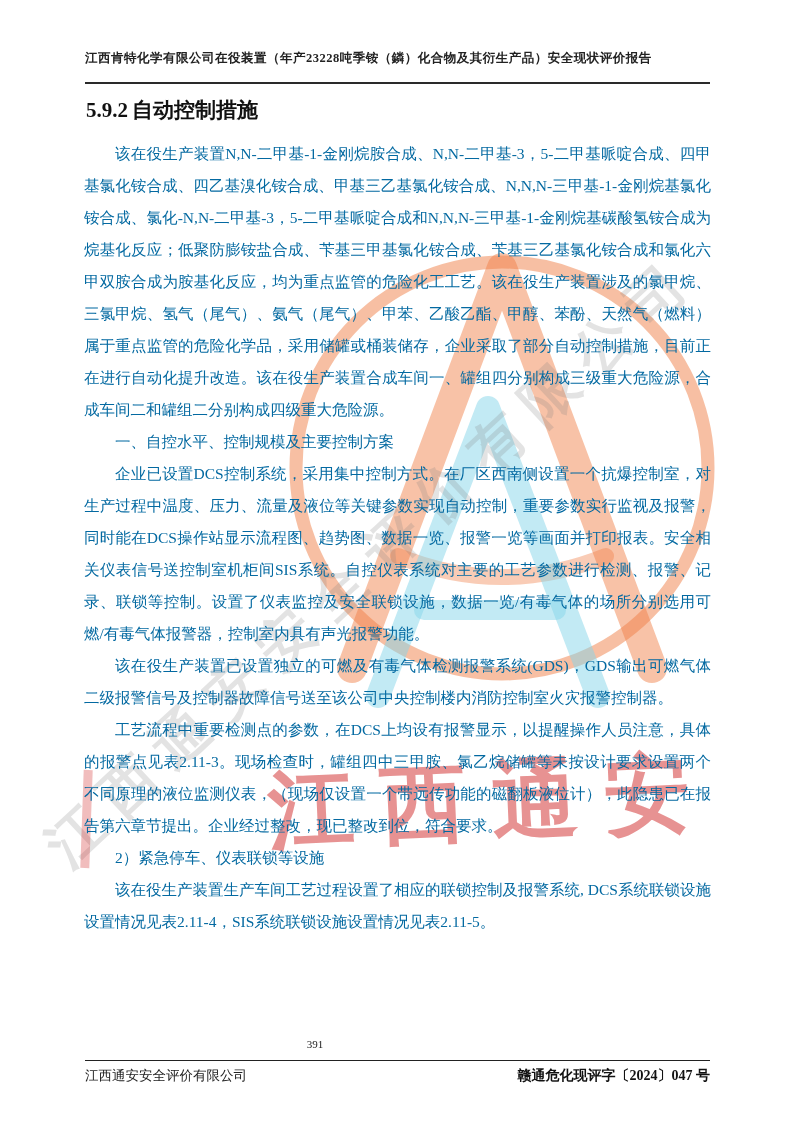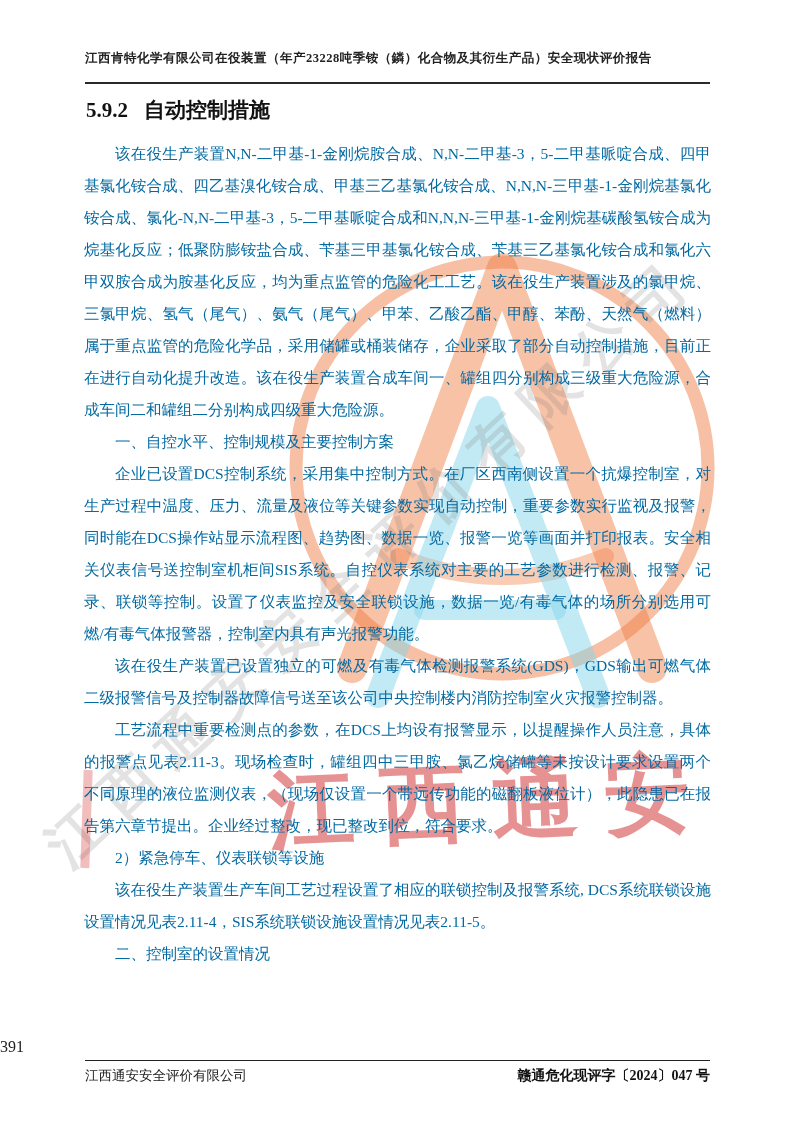--- a/index.html
+++ b/index.html
@@ -47,30 +47,30 @@
     border-top:2px solid #2a2a2a;
   }
   .section-heading{
     position:absolute;top:96px;left:86px;
     font-weight:bold;color:#111;
   }
   .section-heading .num{
     font-family:"Liberation Serif", serif;font-size:21px;
   }
   .section-heading .ttl{
-    font-family:"Liberation Sans", sans-serif;font-size:21px;margin-left:12px;
+    font-family:"Liberation Sans", sans-serif;font-size:21px;
   }
   .body-text{
     position:absolute;top:138px;left:84px;width:627px;
     font-size:15.5px;line-height:32px;text-align:justify;color:#0369a1;
   }
   .body-text p{margin:0;text-indent:2em;word-break:break-all;}
   .page-number{
     position:absolute;top:1038px;left:0;width:630px;
-    text-align:left;font-size:16px;color:#222;
+    text-align:center;font-size:11px;color:#222;
   }
   .footer-rule{
     position:absolute;top:1060px;left:85px;width:625px;
     border-top:1.5px solid #222;
   }
   .doc-footer{
     position:absolute;top:1067px;left:85px;width:625px;
     display:flex;justify-content:space-between;align-items:baseline;
   }
   .footer-company{font-size:13.5px;color:#222;}
@@ -105,21 +105,20 @@
     </div>
 
     <div class="body-text">
       <p>该在役生产装置N,N-二甲基-1-金刚烷胺合成、N,N-二甲基-3，5-二甲基哌啶合成、四甲基氯化铵合成、四乙基溴化铵合成、甲基三乙基氯化铵合成、N,N,N-三甲基-1-金刚烷基氯化铵合成、氯化-N,N-二甲基-3，5-二甲基哌啶合成和N,N,N-三甲基-1-金刚烷基碳酸氢铵合成为烷基化反应；低聚防膨铵盐合成、苄基三甲基氯化铵合成、苄基三乙基氯化铵合成和氯化六甲双胺合成为胺基化反应，均为重点监管的危险化工工艺。该在役生产装置涉及的氯甲烷、三氯甲烷、氢气（尾气）、氨气（尾气）、甲苯、乙酸乙酯、甲醇、苯酚、天然气（燃料）属于重点监管的危险化学品，采用储罐或桶装储存，企业采取了部分自动控制措施，目前正在进行自动化提升改造。该在役生产装置合成车间一、罐组四分别构成三级重大危险源，合成车间二和罐组二分别构成四级重大危险源。</p>
       <p>一、自控水平、控制规模及主要控制方案</p>
       <p>企业已设置DCS控制系统，采用集中控制方式。在厂区西南侧设置一个抗爆控制室，对生产过程中温度、压力、流量及液位等关键参数实现自动控制，重要参数实行监视及报警，同时能在DCS操作站显示流程图、趋势图、数据一览、报警一览等画面并打印报表。安全相关仪表信号送控制室机柜间SIS系统。自控仪表系统对主要的工艺参数进行检测、报警、记录、联锁等控制。设置了仪表监控及安全联锁设施，数据一览/有毒气体的场所分别选用可燃/有毒气体报警器，控制室内具有声光报警功能。</p>
       <p>该在役生产装置已设置独立的可燃及有毒气体检测报警系统(GDS)，GDS输出可燃气体二级报警信号及控制器故障信号送至该公司中央控制楼内消防控制室火灾报警控制器。</p>
       <p>工艺流程中重要检测点的参数，在DCS上均设有报警显示，以提醒操作人员注意，具体的报警点见表2.11-3。现场检查时，罐组四中三甲胺、氯乙烷储罐等未按设计要求设置两个不同原理的液位监测仪表，（现场仅设置一个带远传功能的磁翻板液位计），此隐患已在报告第六章节提出。企业经过整改，现已整改到位，符合要求。</p>
       <p>2）紧急停车、仪表联锁等设施</p>
       <p>该在役生产装置生产车间工艺过程设置了相应的联锁控制及报警系统, DCS系统联锁设施设置情况见表2.11-4，SIS系统联锁设施设置情况见表2.11-5。</p>
-      <p>二、控制室的设置情况</p>
     </div>
 
     <div class="page-number">391</div>
 
     <div class="footer-rule"></div>
     <div class="doc-footer">
       <span class="footer-company">江西通安安全评价有限公司</span>
       <span class="footer-docnum">赣通危化现评字〔2024〕047 号</span>
     </div>
 

